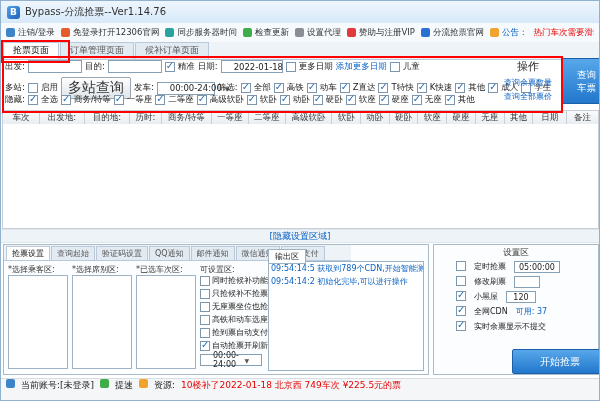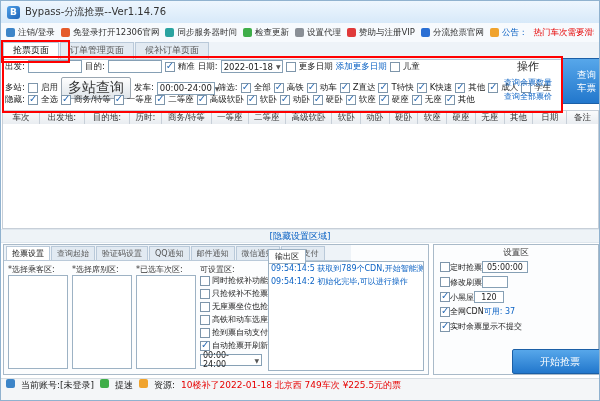--- a/index.html
+++ b/index.html
@@ -24,21 +24,21 @@
   .tabstrip{position:absolute;left:0;top:41px;right:0;height:17px;background:#eef3f8;border-bottom:1px solid #b9c9d9;
             display:flex;align-items:flex-end;gap:1px;padding-left:2px}
   .ptab{padding:1px 9px 2px;border:1px solid #b9c9d9;border-bottom:none;background:#e2eaf2;color:#555;font-size:9px;white-space:nowrap}
   .ptab.active{background:#fff;color:#111}
   
   .row{position:absolute;display:flex;align-items:center;gap:3px;white-space:nowrap;font-size:8.5px}
   .lbl{color:#222;flex:none}
   .tbox{border:1px solid #86a0b5;background:#fff;height:13px;box-sizing:border-box;font-size:8.5px;padding:0 2px;flex:none}
   input.tbox{outline:none}
   .combo{border:1px solid #86a0b5;background:#fff;height:13px;box-sizing:border-box;display:inline-flex;
-         align-items:center;justify-content:space-between;padding:0 2px;gap:3px;flex:none}
+         align-items:center;justify-content:space-between;padding:0 12px;gap:3px;flex:none}
   .arr{font-size:6px;color:#555}
   .cb{width:10px;height:10px;border:1px solid #7e96ab;background:#fff;display:inline-block;position:relative;flex:none;box-sizing:border-box}
   .cb.on::after{content:"\2713";position:absolute;left:0;top:-3px;font-size:10px;font-weight:700;color:#2b6cb5}
   .link{color:#0b62c4}
   .btn{display:inline-flex;align-items:center;justify-content:center;border:1px solid #9aa6b1;border-radius:2px;
        background:linear-gradient(#fefefe,#dfe5ea);color:#333;padding:1px 6px;flex:none;font-size:14px}
   .btn-blue{background:linear-gradient(#57a7ea,#2277cc);border:1px solid #1b5fa6;color:#fff}
   .redbox{position:absolute;border:2px solid #f00;pointer-events:none;z-index:5}
   
   .thead{position:absolute;left:1px;top:109px;width:597px;height:15px;display:flex}
@@ -54,21 +54,21 @@
   .gtabs{display:flex;align-items:flex-end;height:15px;width:345px;background:#eef3f8;border-bottom:1px solid #b9c9d9;gap:1px;padding-left:2px}
   .gtab{font-size:8px;padding:1px 5px;border:1px solid #b9c9d9;border-bottom:none;background:#e2eaf2;color:#555;white-space:nowrap}
   .gtab.active{background:#fff;color:#111}
   .plabel{position:absolute;font-size:8px;color:#333;white-space:nowrap}
   .listbox{position:absolute;border:1px solid #9db2c4;background:#fff;box-sizing:border-box}
   .opt{position:absolute;display:flex;align-items:center;gap:2px;font-size:8px;white-space:nowrap}
   .outtab{position:absolute;left:264px;top:4px;padding:1px 6px;border:1px solid #9db2c4;background:#fff;font-size:8px;z-index:2}
   .outbox{position:absolute;left:264px;top:16px;width:156px;height:110px;border:1px solid #9db2c4;background:#fff;box-sizing:border-box;overflow:hidden}
   .log{font-size:8px;color:#0b62c4;padding:1px 2px;white-space:nowrap;overflow:hidden}
   .sttl{position:absolute;left:0;right:0;top:2px;text-align:center;font-size:8.5px;color:#333}
-  .srow{position:absolute;left:6px;display:flex;align-items:center;gap:0;font-size:8px;white-space:nowrap}
+  .srow{position:absolute;left:22px;display:flex;align-items:flex-start;gap:8px;font-size:8px;white-space:nowrap}
   .sbox{border:1px solid #86a0b5;background:#fff;height:12px;box-sizing:border-box;display:inline-flex;align-items:center;
         justify-content:center;font-size:8px;padding:0 2px;flex:none}
   .cdn{color:#0b62c4}
   
   .statusbar{position:absolute;left:0;top:377px;right:0;height:23px;background:#f4f6f8;border-top:1px solid #d6dde3;
              display:flex;align-items:flex-start;gap:6px;padding:0 5px;white-space:nowrap;font-size:9px}
   .sicon{width:9px;height:9px;border-radius:2px;flex:none}
   .marquee{color:#e60000;flex:1;overflow:hidden;white-space:nowrap}
 </style>
 </head>

